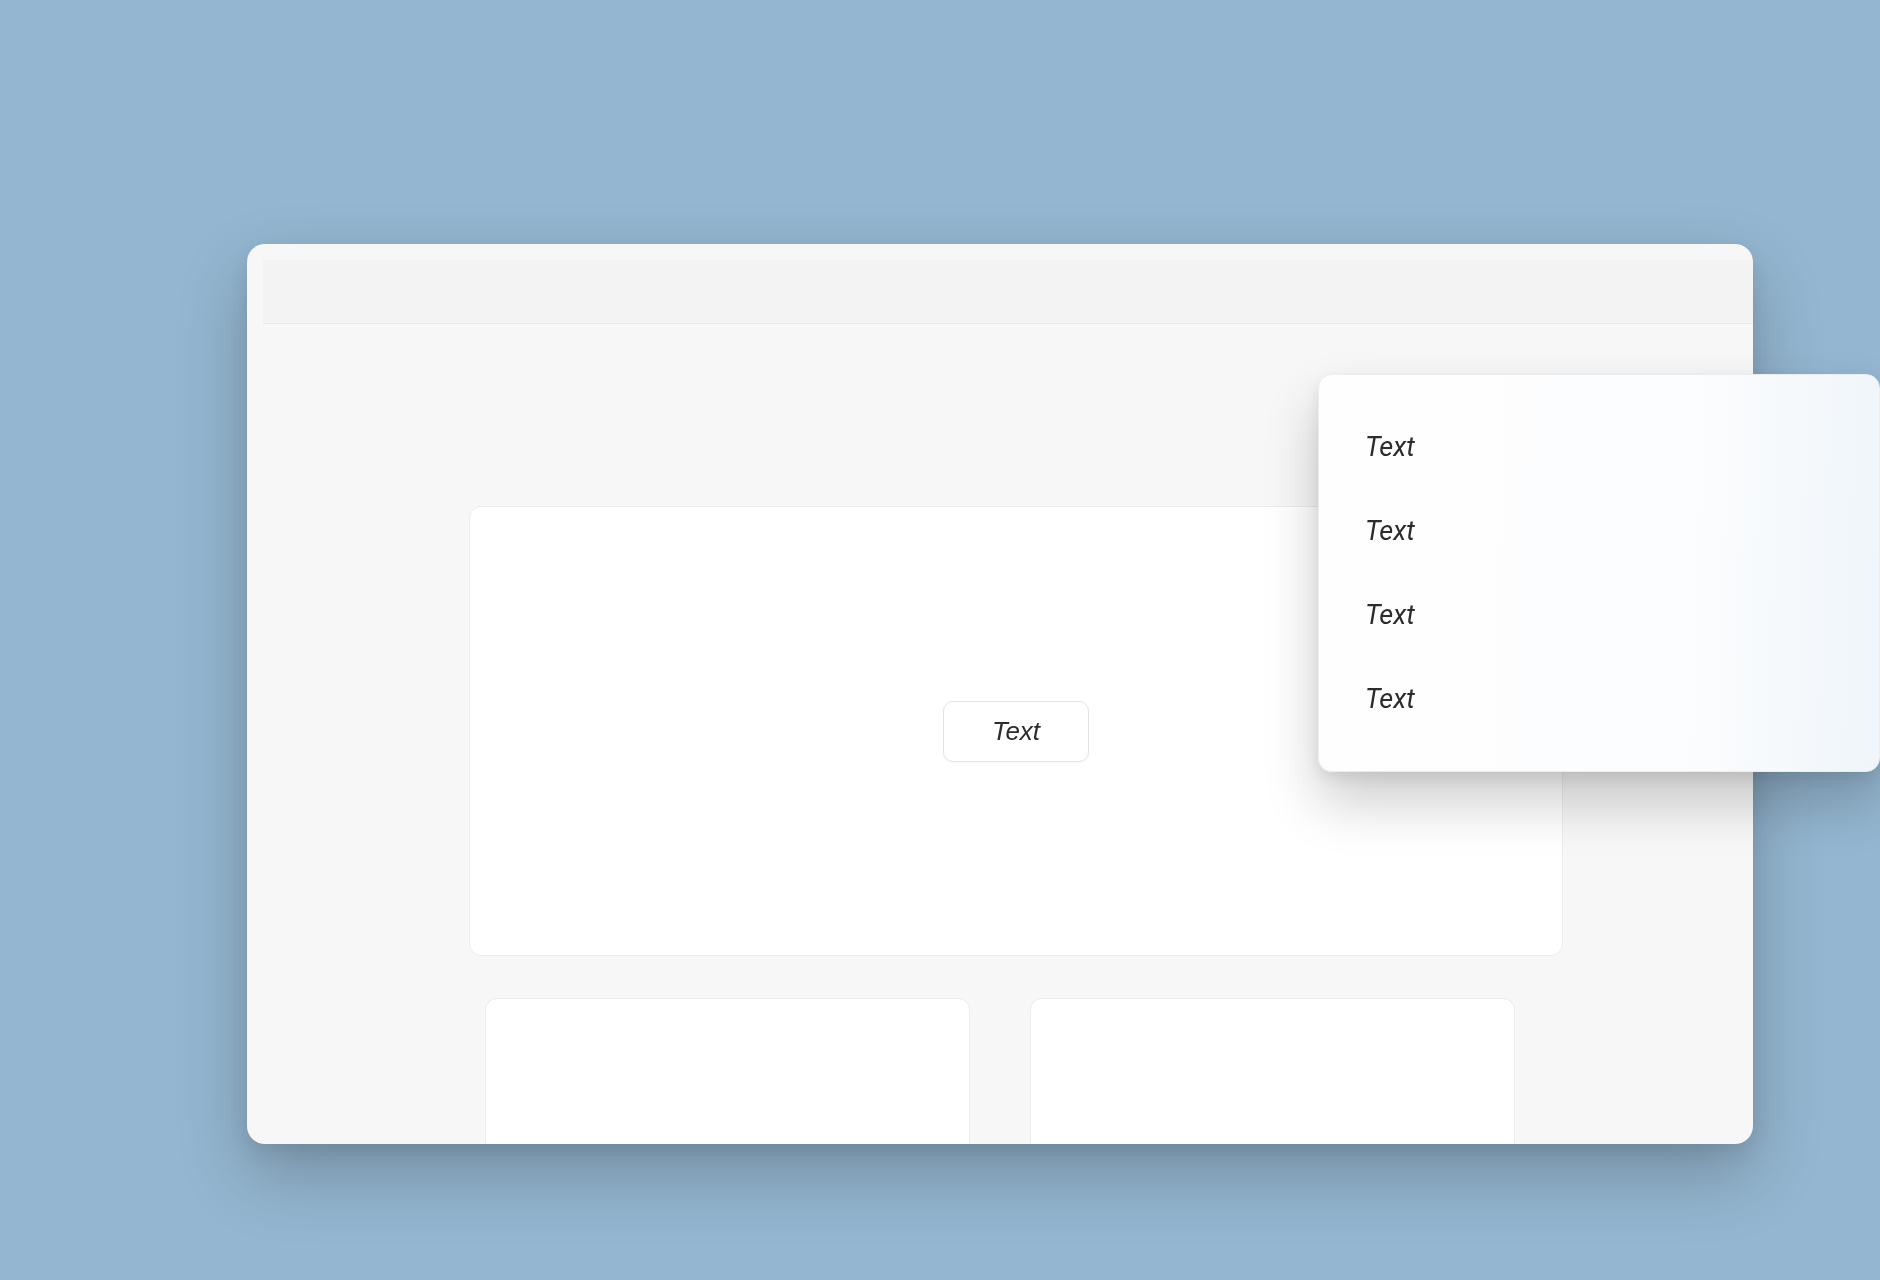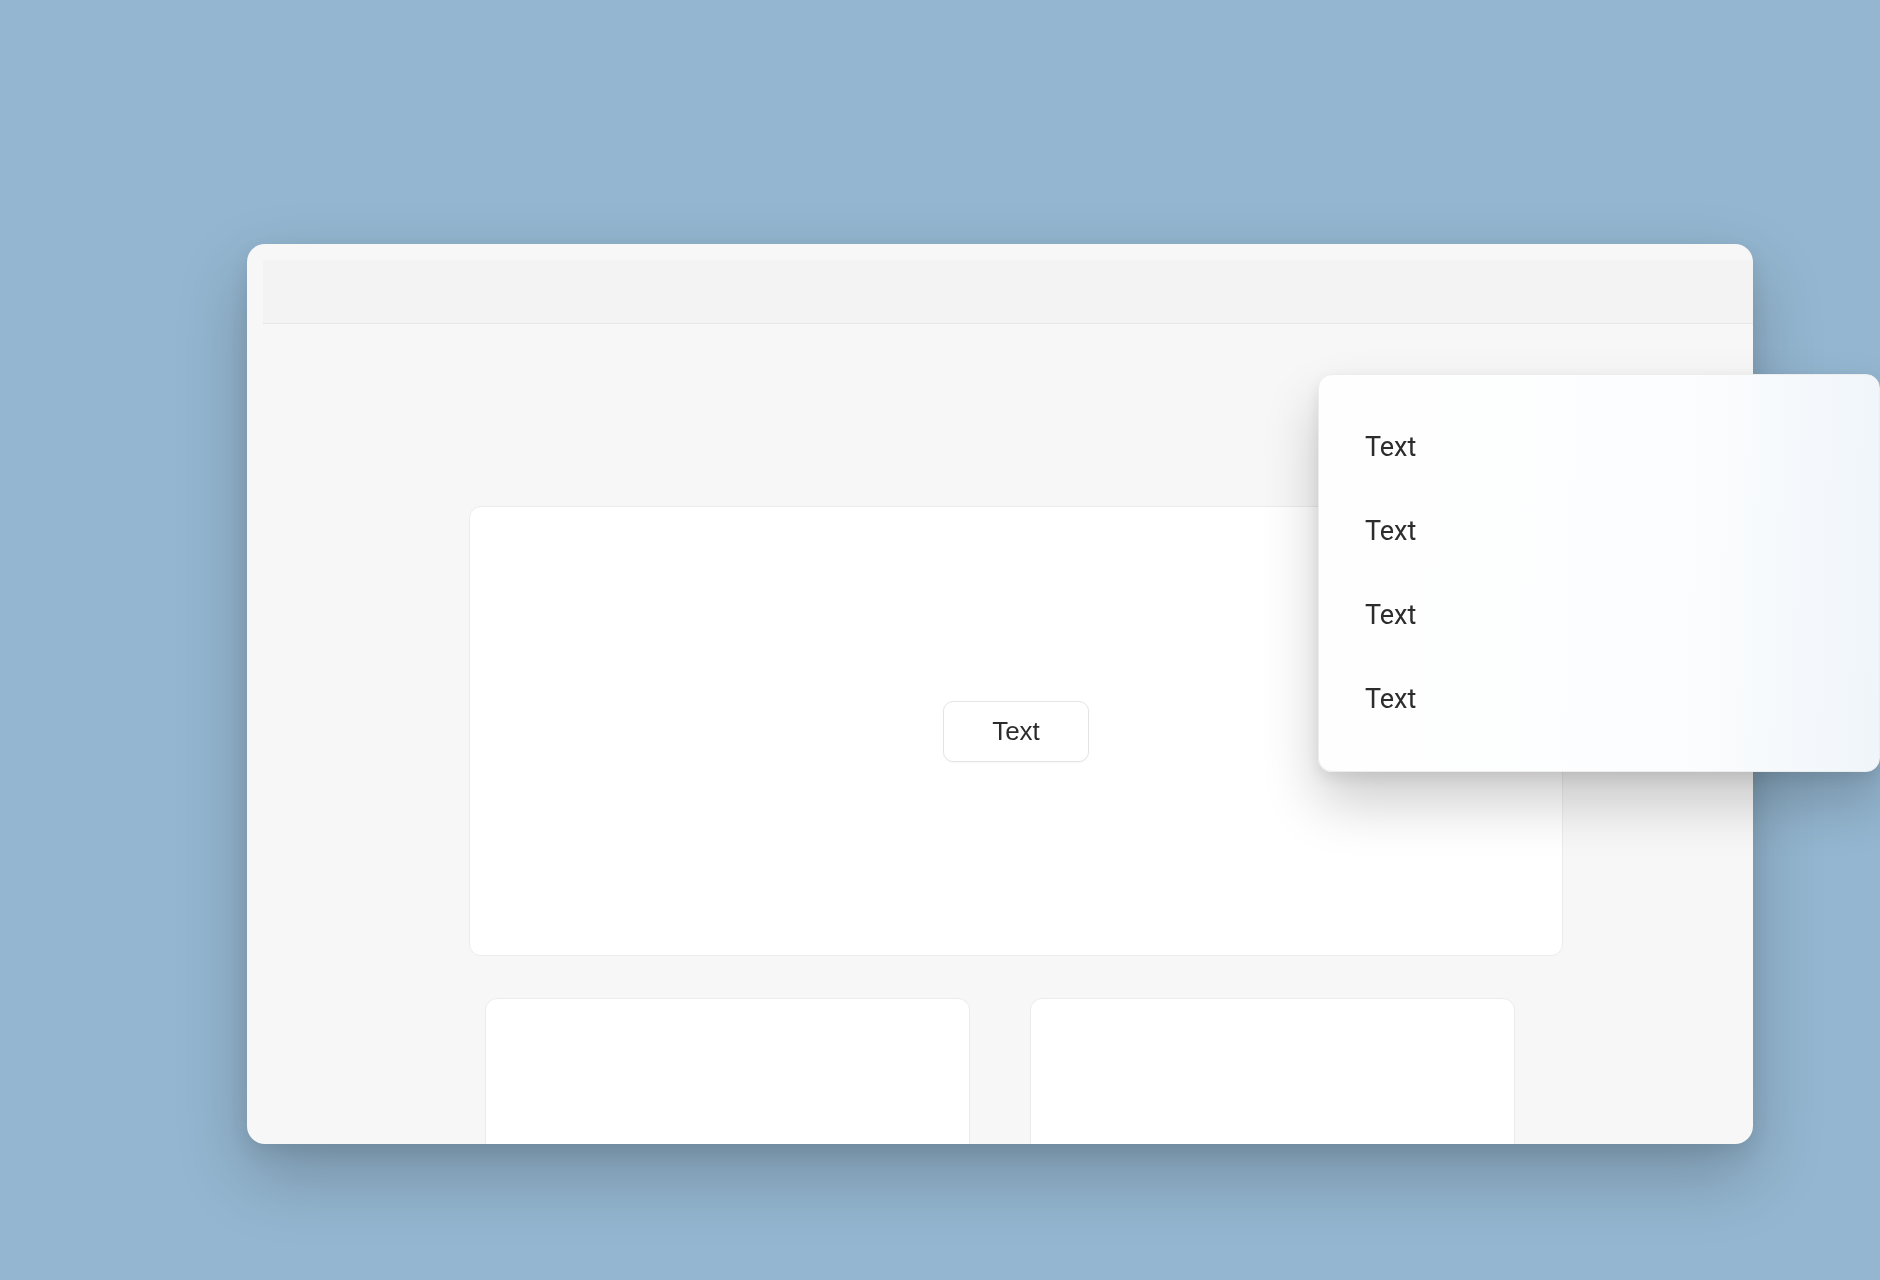--- a/index.html
+++ b/index.html
@@ -1,18 +1,19 @@
 <!DOCTYPE html>
 <html><head>
   <meta charset="utf-8">
   <style>
     * {
       margin: 16px;
       padding: 0;
       box-sizing: border-box;
+      font-style: italic;
     }
 
     body {
       width: 1880px;
       height: 1280px;
       background: #94b6d0;
       font-family: -apple-system, BlinkMacSystemFont, "Segoe UI", Roboto, Helvetica, Arial, sans-serif;
       position: relative;
       overflow: hidden;
       border-radius: 12px;

